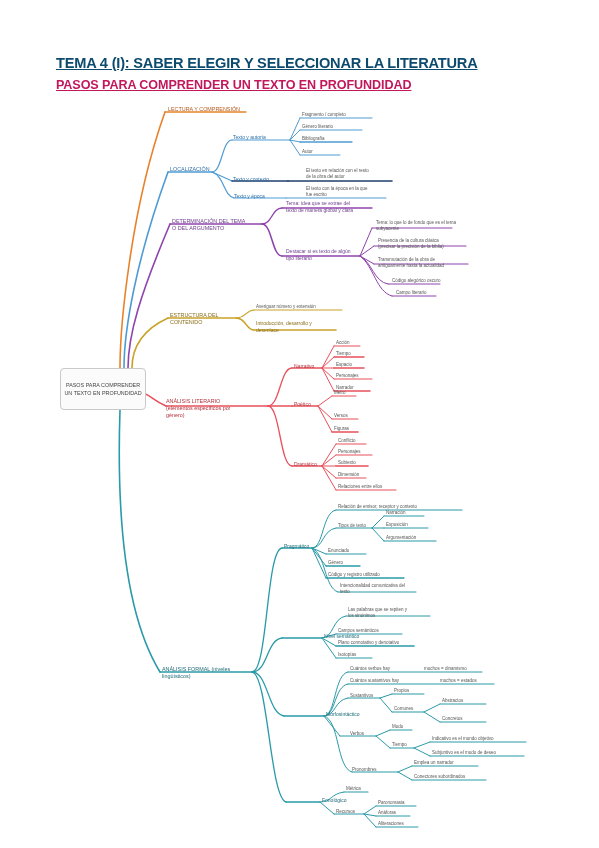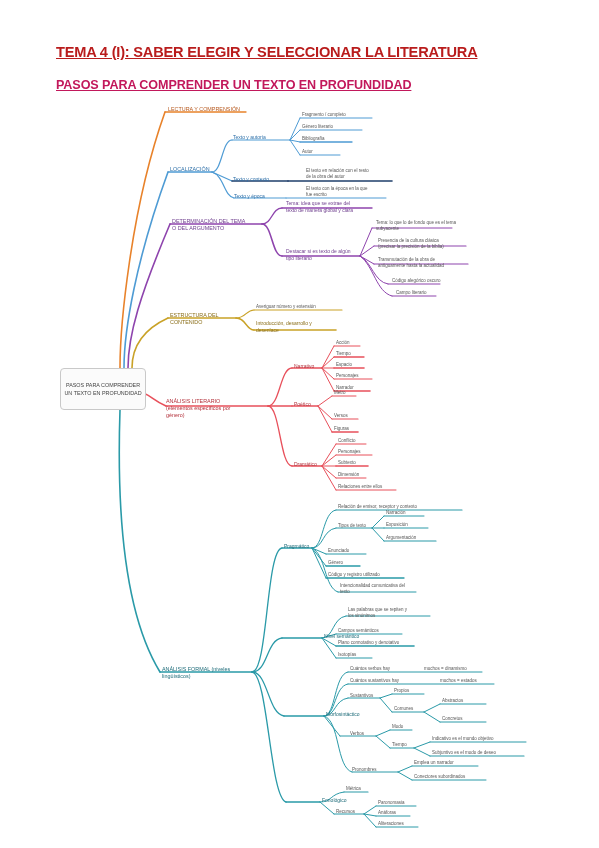--- a/index.html
+++ b/index.html
@@ -6,22 +6,22 @@
   body{
     width:599px;height:848px;background:#ffffff;
     font-family:"Liberation Sans", sans-serif;
     position:relative;overflow:hidden;
   }
   #map{position:absolute;left:0;top:0;width:599px;height:848px;}
   .svg-layer{position:absolute;left:0;top:0;width:599px;height:848px;}
 
   
   .title1{
-    position:absolute;left:56px;top:44px;width:488px;
-    font-size:14.6px;font-weight:bold;color:#b91c1c;
+    position:absolute;left:56px;top:55px;width:488px;
+    font-size:14.6px;font-weight:bold;color:#0c4a6e;
     text-decoration:underline;letter-spacing:-0.2px;
     white-space:nowrap;
   }
   .title2{
     position:absolute;left:56px;top:78px;width:488px;
     font-size:12.6px;font-weight:bold;color:#c2185b;
     text-decoration:underline;letter-spacing:-0.1px;
     white-space:nowrap;
   }
 

